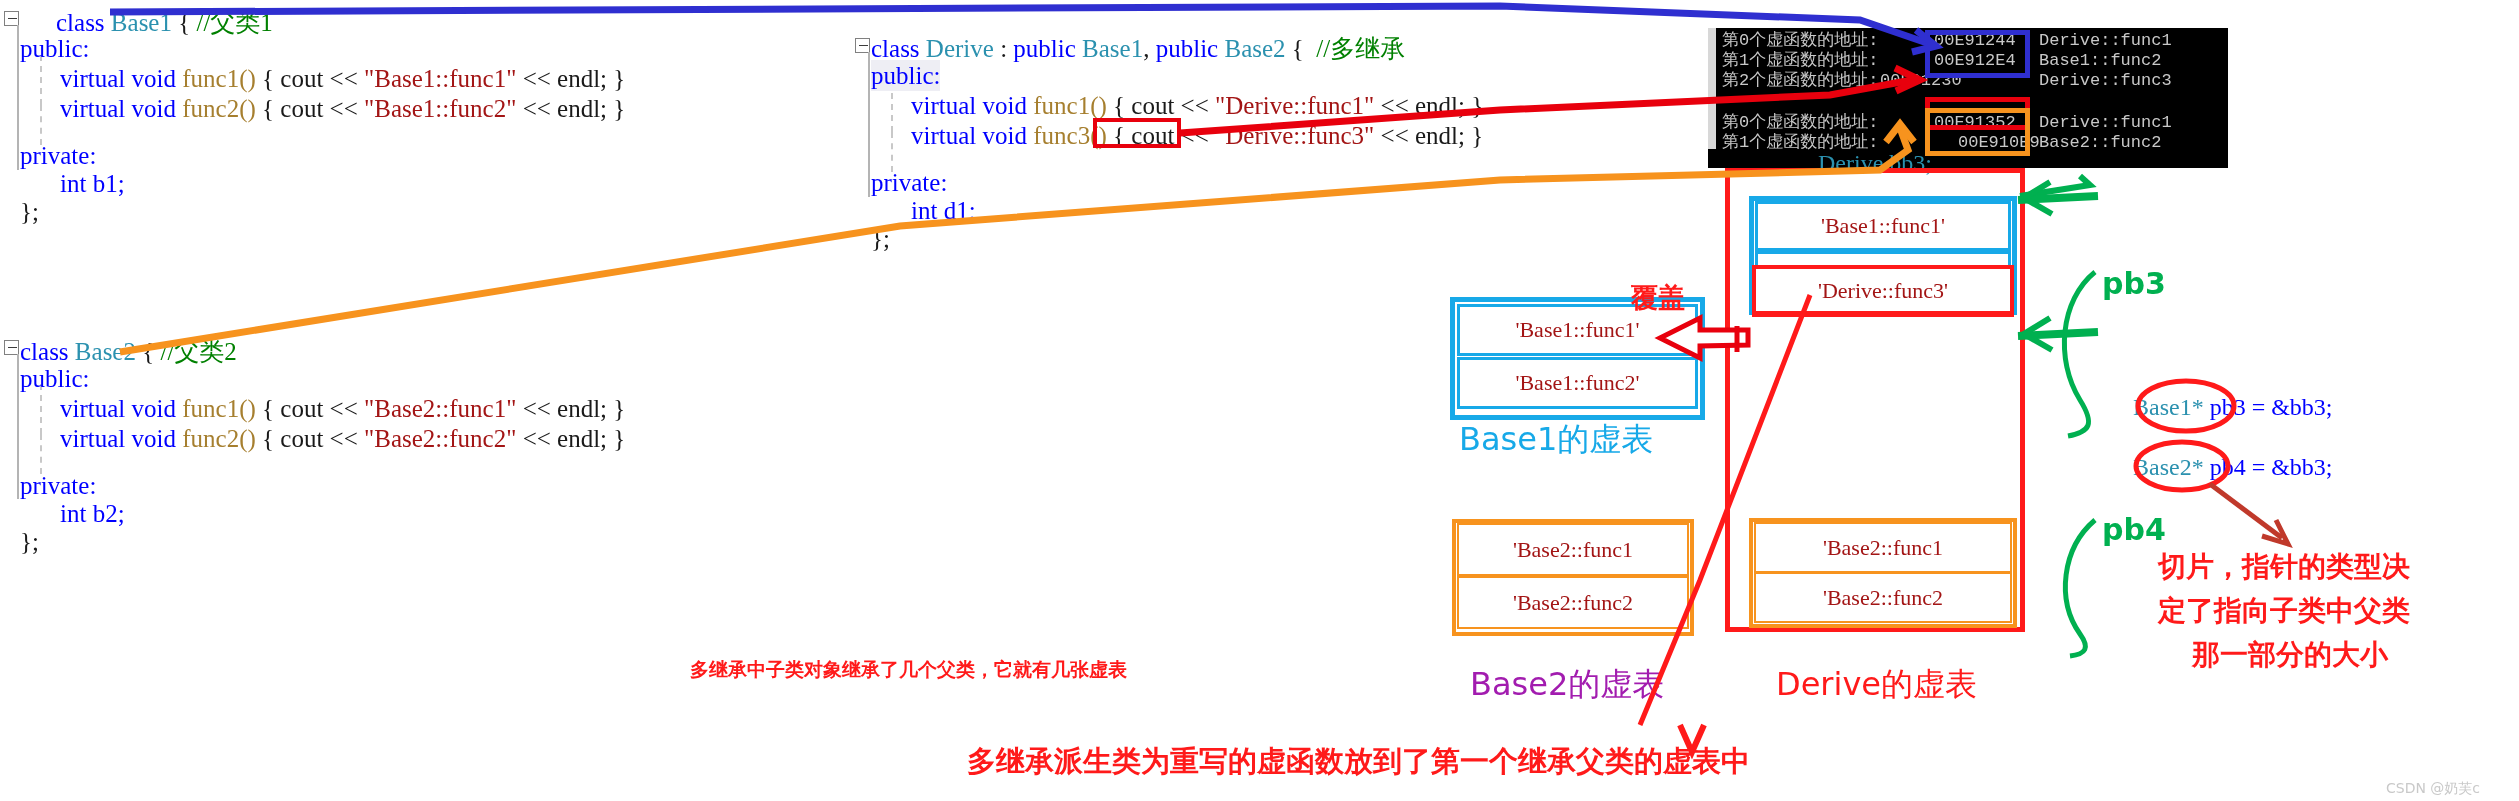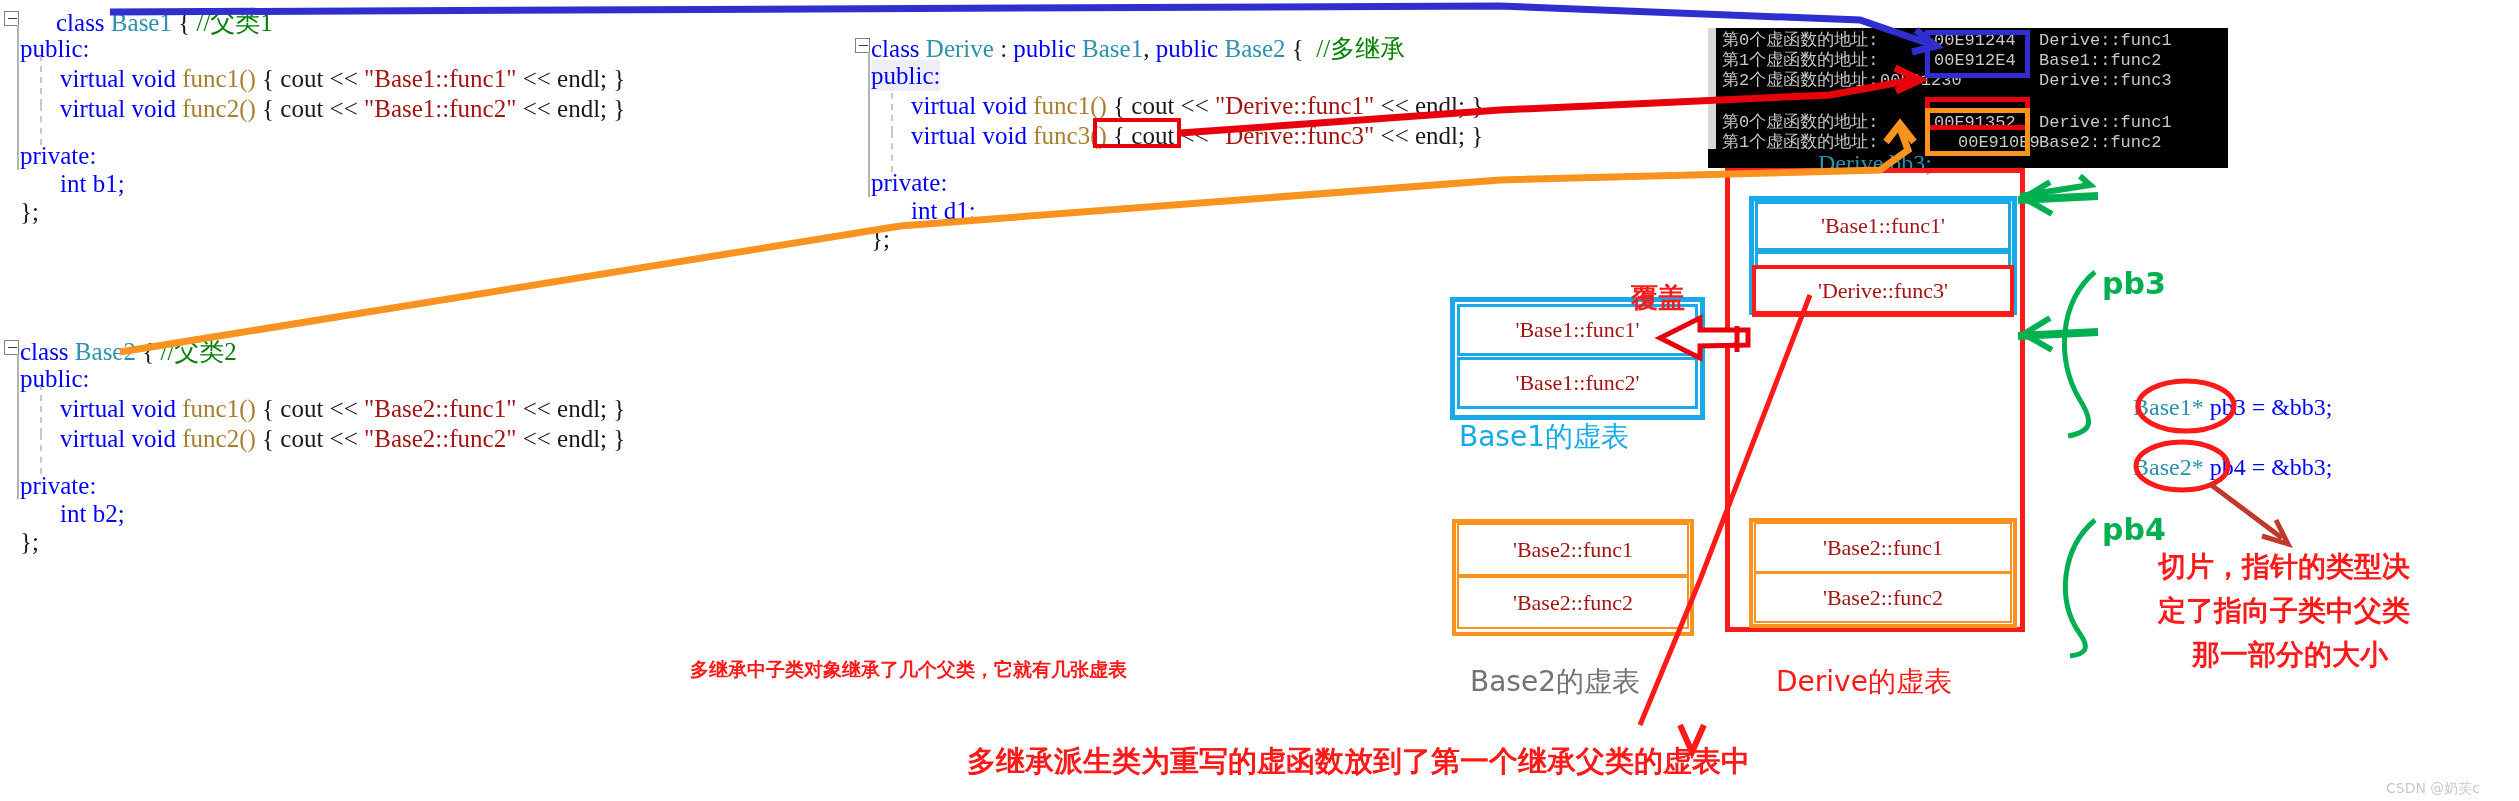--- a/index.html
+++ b/index.html
@@ -30,21 +30,21 @@
   .cline{position:absolute;white-space:pre;color:#c8c8c8;
          font-family:"Liberation Mono","DejaVu Sans Mono",monospace;font-size:17px;line-height:20px;}
   .cgut{position:absolute;background:#d8d8d8;}
 
   
   .vbox{position:absolute;box-sizing:border-box;background:#ffffff;}
   .vcell{position:absolute;box-sizing:border-box;background:#ffffff;
          display:flex;align-items:center;justify-content:center;
          color:#a31515;font-size:22px;font-family:"Liberation Serif","DejaVu Serif",serif;}
   .lbl{position:absolute;white-space:nowrap;font-family:"DejaVu Sans","Liberation Sans",sans-serif;
-       font-size:28px;font-weight:500;}
+       font-size:32px;font-weight:500;}
 
   .anno{position:absolute;white-space:nowrap;color:#ff1a1a;
         font-family:"DejaVu Sans","Liberation Sans",sans-serif;font-weight:600;}
 
   .ptrcode{position:absolute;white-space:pre;font-size:24px;
            font-family:"Liberation Serif","DejaVu Serif",serif;}
 
   .gtext{position:absolute;white-space:nowrap;color:#00b050;font-weight:700;
          font-family:"DejaVu Sans","Liberation Sans",sans-serif;font-size:30px;}
 
@@ -150,21 +150,21 @@
   <div class="vbox" style="left:1450px;top:297px;width:255px;height:123px;border:5px solid #17a9e8;"></div>
   <div class="vcell" style="left:1457px;top:304px;width:241px;height:52px;border:3px solid #17a9e8;">'Base1::func1'</div>
   <div class="vcell" style="left:1457px;top:357px;width:241px;height:52px;border:3px solid #17a9e8;">'Base1::func2'</div>
   <div class="lbl" style="left:1459px;top:418px;color:#17a9e8;">Base1的虚表</div>
 </div>
 
 <div>
   <div class="vbox" style="left:1452px;top:519px;width:242px;height:117px;border:4px solid #f7931e;"></div>
   <div class="vcell" style="left:1457px;top:523px;width:232px;height:53px;border:2px solid #f7931e;">'Base2::func1</div>
   <div class="vcell" style="left:1457px;top:576px;width:232px;height:53px;border:2px solid #f7931e;">'Base2::func2</div>
-  <div class="lbl" style="left:1470px;top:663px;color:#737373;">Base2的虚表</div>
+  <div class="lbl" style="left:1470px;top:663px;color:#a21caf;">Base2的虚表</div>
 </div>
 
 <div>
 
   <div style="position:absolute;left:1725px;top:168px;width:300px;height:464px;border:5px solid #ff1a1a;box-sizing:border-box;background:transparent;"></div>
 
   <div class="vbox" style="left:1749px;top:196px;width:268px;height:119px;border:5px solid #17a9e8;"></div>
   <div class="vcell" style="left:1755px;top:201px;width:256px;height:50px;border:3px solid #17a9e8;">'Base1::func1'</div>
   <div class="vcell" style="left:1755px;top:251px;width:256px;height:50px;border:3px solid #17a9e8;">'Base1::func2'</div>
   <div class="vcell" style="left:1752px;top:265px;width:262px;height:50px;border:4px solid #ff1a1a;background:#ffffff;"></div>

